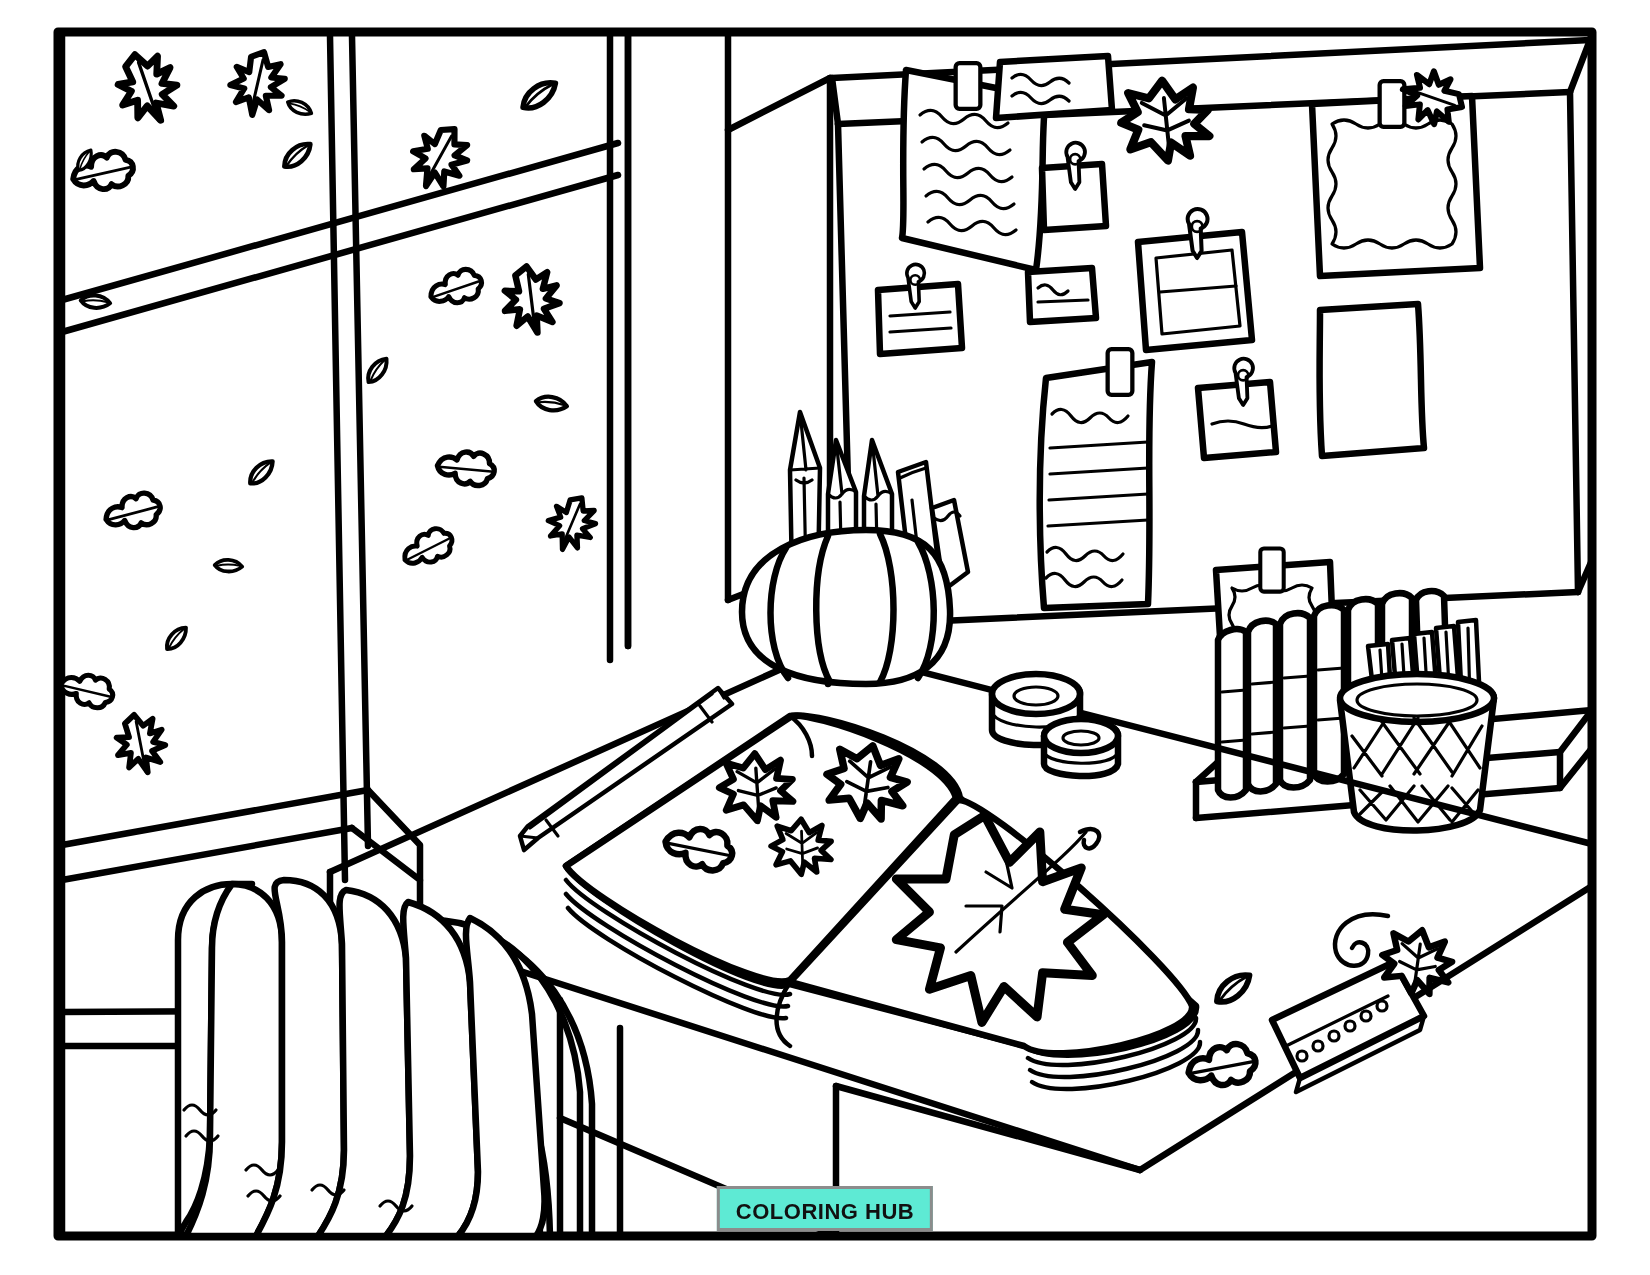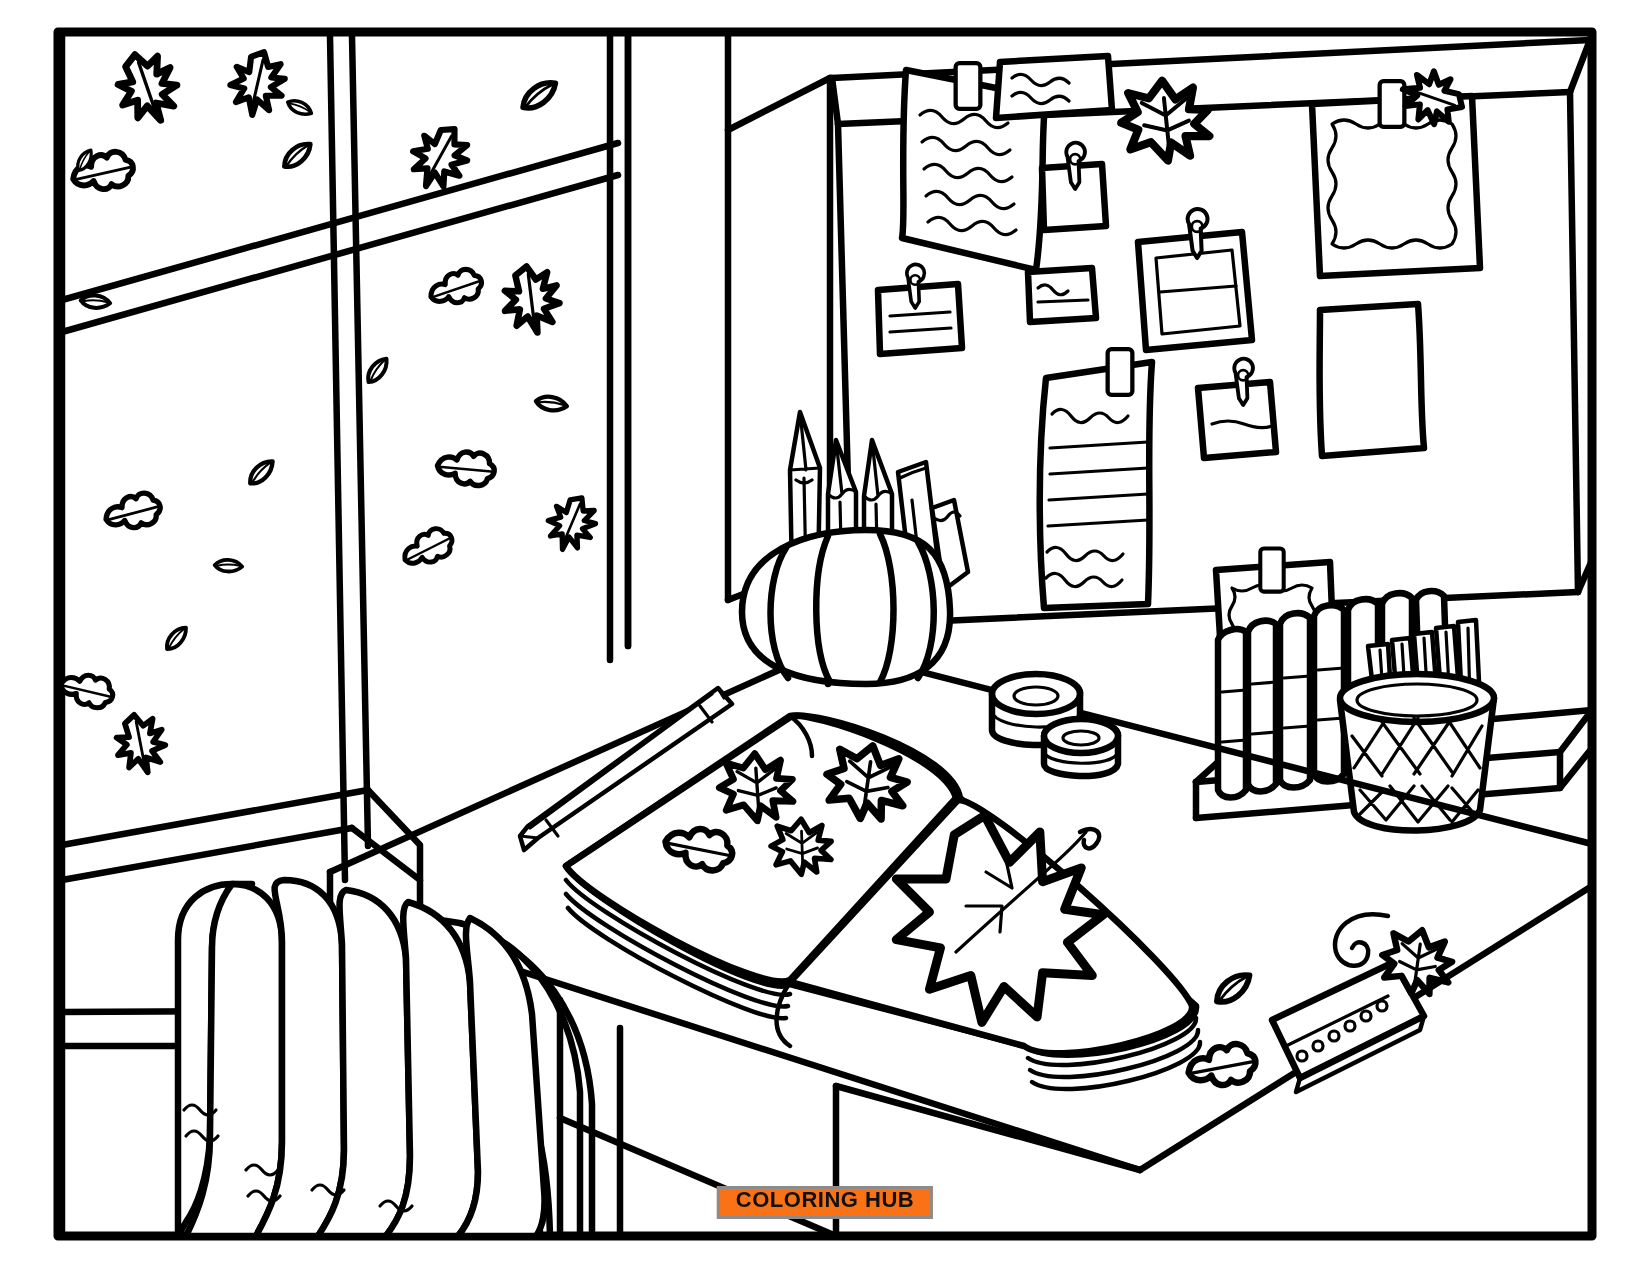--- a/index.html
+++ b/index.html
@@ -21,23 +21,23 @@
     left: 0; top: 0;
     width: 1650px;
     height: 1275px;
     display: block;
   }
   #watermark {
     position: absolute;
     left: 50%;
     transform: translateX(-50%);
     top: 1186px;
-    background: #f97316;
+    background: #5eead4;
     border: 3px solid #8c8c8c;
-    padding: 0 16px 5px 16px;
+    padding: 12px 16px 5px 16px;
     font-family: "Liberation Sans", sans-serif;
     font-weight: bold;
     font-size: 22px;
     letter-spacing: 0.5px;
     color: #111111;
     line-height: 1;
     white-space: nowrap;
     z-index: 5;
   }
 </style>

